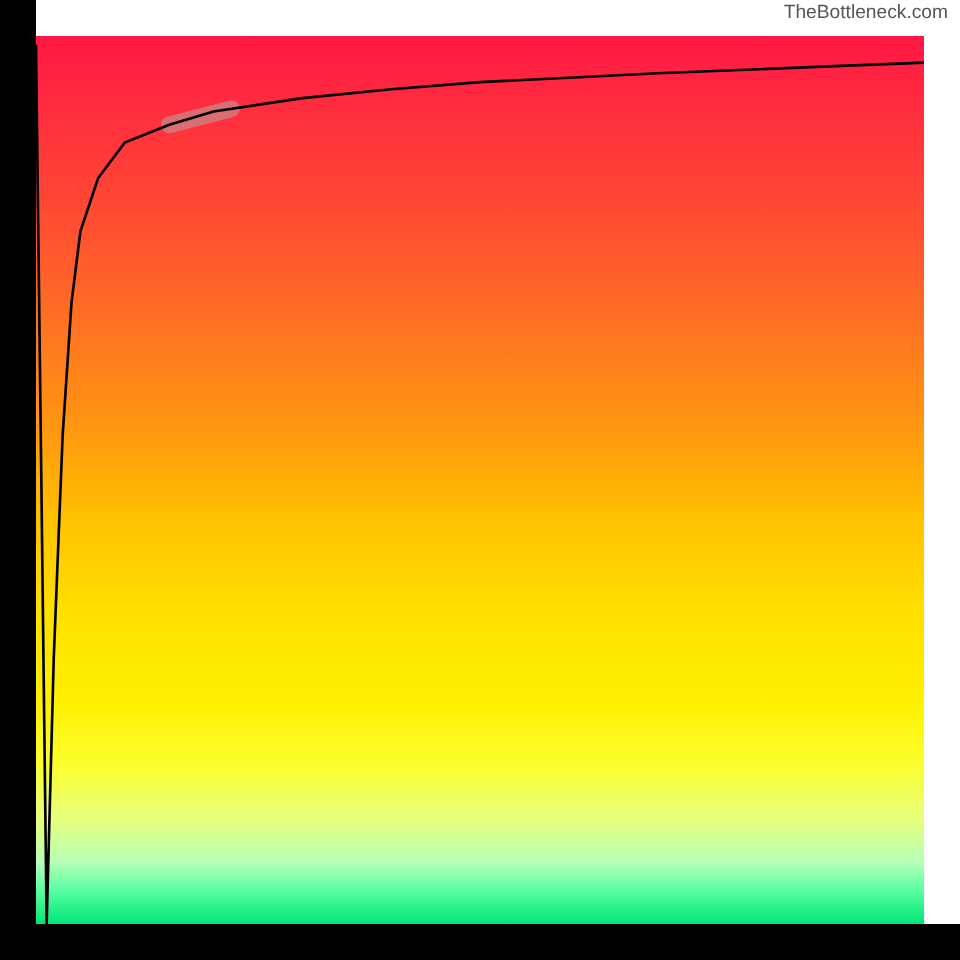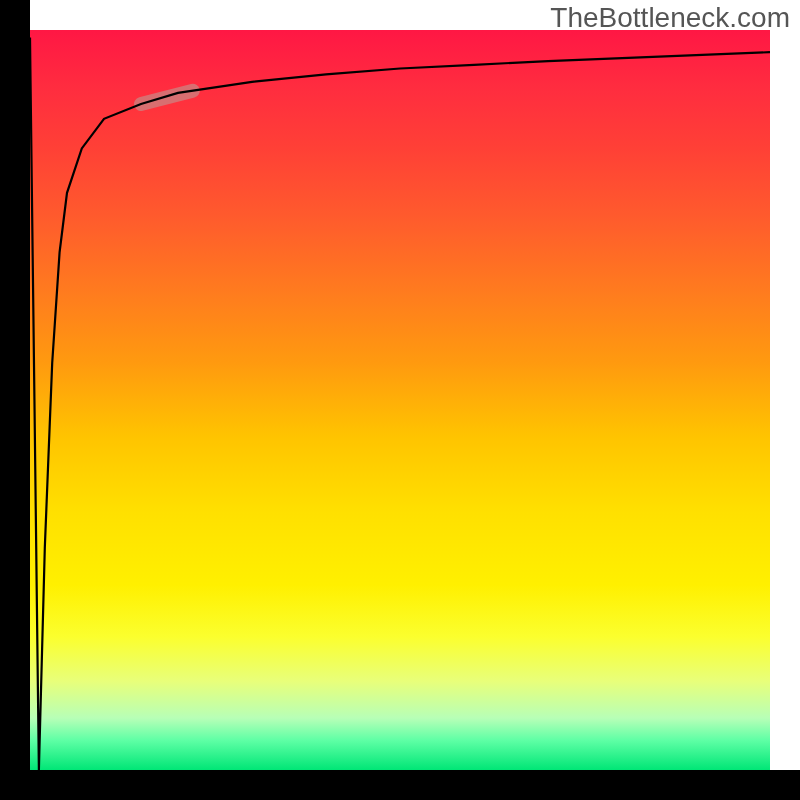--- a/index.html
+++ b/index.html
@@ -3,21 +3,21 @@
 <meta charset="utf-8">
 <style>
   * { margin: 0; padding: 0; box-sizing: border-box; }
   html, body { width: 800px; height: 800px; overflow: hidden; background: #fff; }
   .container { position: relative; width: 800px; height: 800px; }
   .attribution {
     position: absolute;
     top: 2px;
     right: 10px;
     font-family: Arial, Helvetica, sans-serif;
-    font-size: 28px;
+    font-size: 16px;
     color: #555;
     z-index: 10;
   }
   .plot-area {
     position: absolute;
     left: 30px;
     top: 30px;
     width: 740px;
     height: 740px;
     overflow: hidden;

